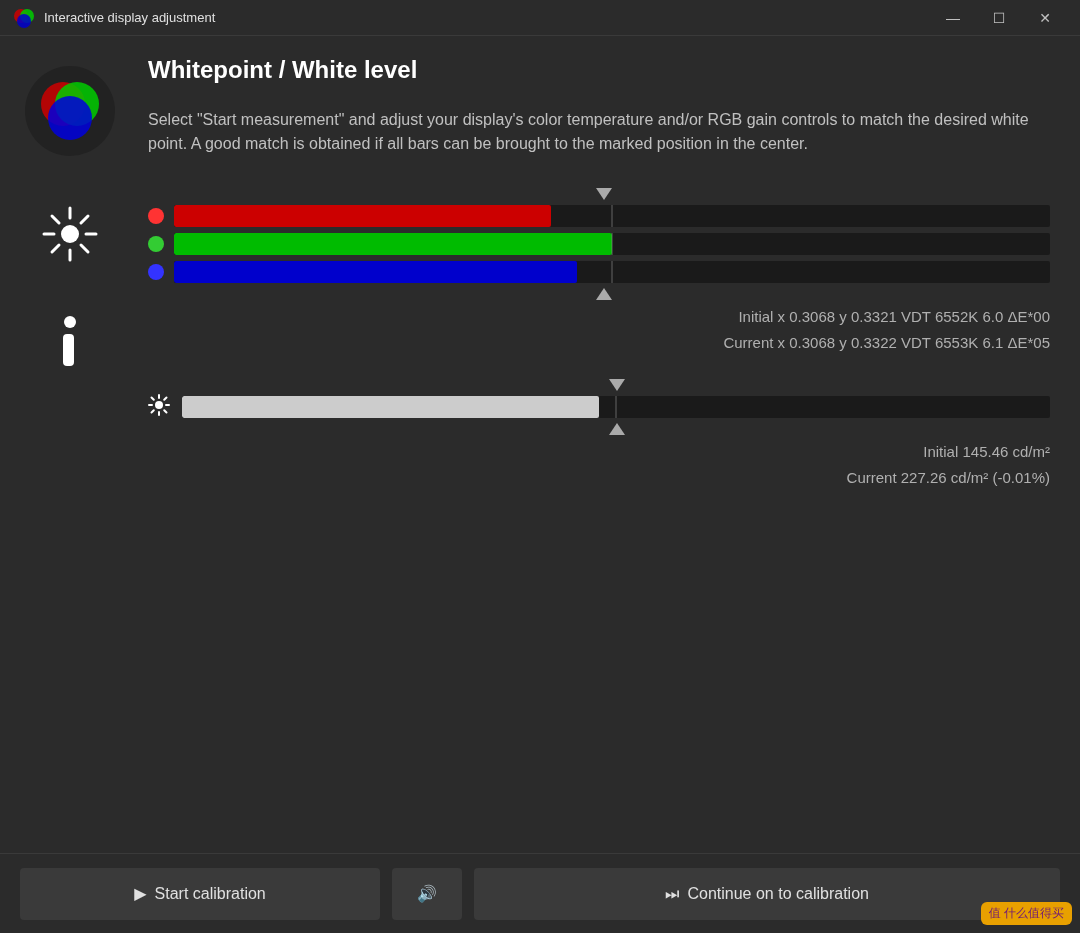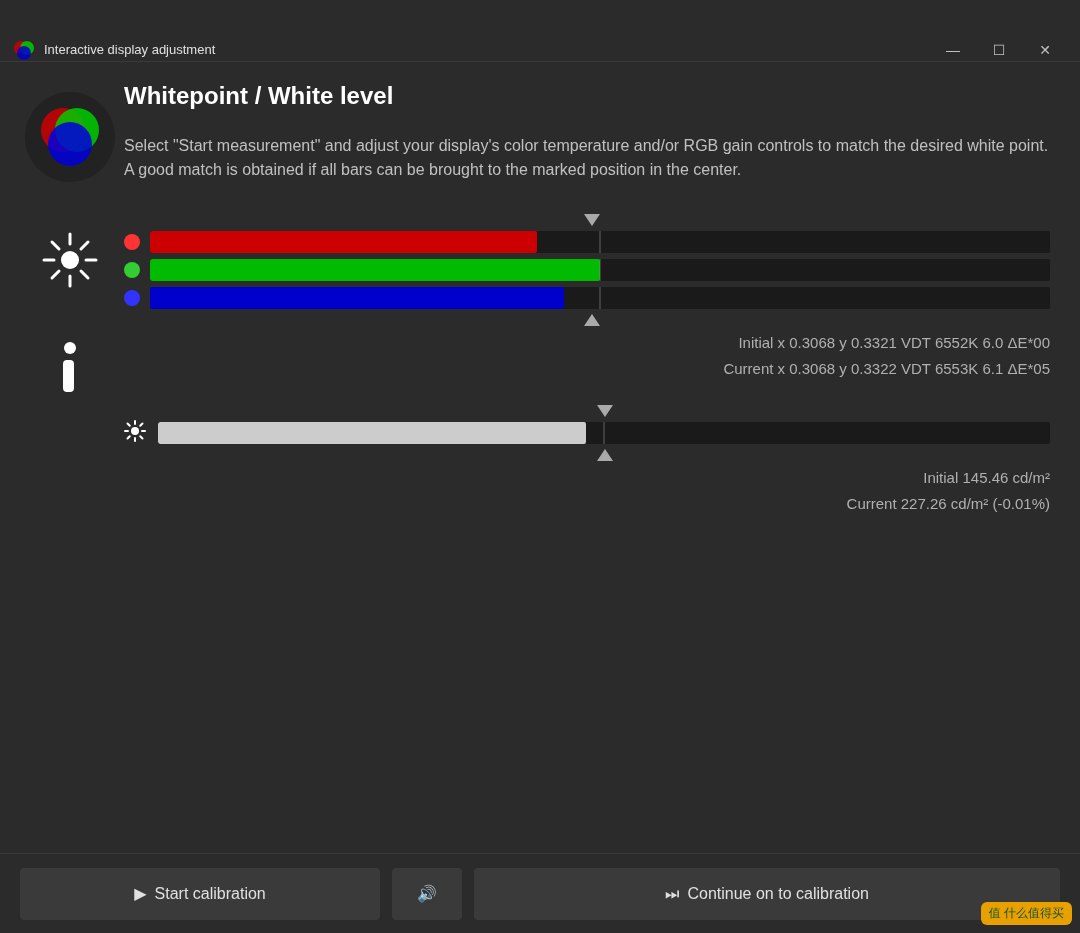--- a/index.html
+++ b/index.html
@@ -10,26 +10,25 @@
       height: 933px;
       overflow: hidden;
       display: flex;
       flex-direction: column;
     }
 
     
     .title-bar {
       background: #2b2b2b;
       border-bottom: 1px solid #3a3a3a;
-      height: 24px;
+      height: 36px;
       display: flex;
       align-items: center;
       padding: 0 12px;
       flex-shrink: 0;
-      margin-top: 38px;
     }
     .title-bar-icon {
       width: 24px;
       height: 24px;
       margin-right: 8px;
       flex-shrink: 0;
     }
     .title-bar-text {
       color: #e0e0e0;
       font-size: 13px;
@@ -50,21 +49,21 @@
       display: flex;
       align-items: center;
       justify-content: center;
     }
 
     
     .main-content {
       display: flex;
       flex: 1;
       padding: 20px 30px 20px 20px;
-      gap: 4px;
+      gap: 28px;
       overflow: hidden;
     }
 
     
     .sidebar {
       display: flex;
       flex-direction: column;
       align-items: center;
       gap: 50px;
       width: 100px;
@@ -240,21 +239,21 @@
     .btn-continue {
       flex: 1;
     }
 
     
     .watermark {
       position: fixed;
       bottom: 8px;
       right: 8px;
       background: #e8a000;
-      color: #14532d;
+      color: #701a75;
       font-size: 12px;
       padding: 3px 8px;
       border-radius: 6px;
     }
 
     .triangle-marker {
       display: flex;
       justify-content: flex-start;
       padding-left: calc(50% - 3px);
       margin-bottom: 2px;

